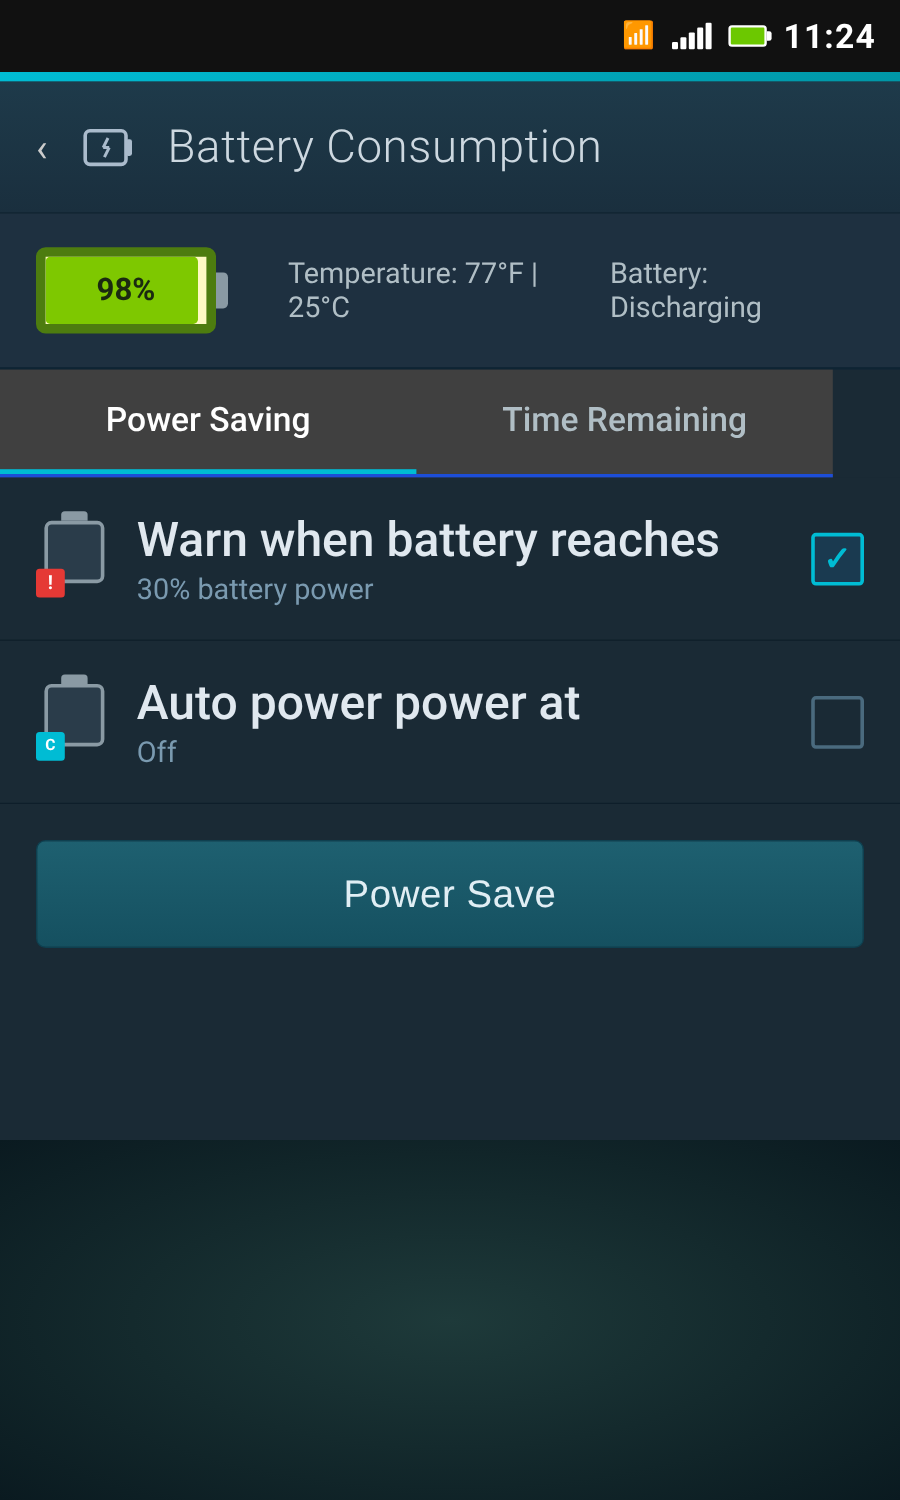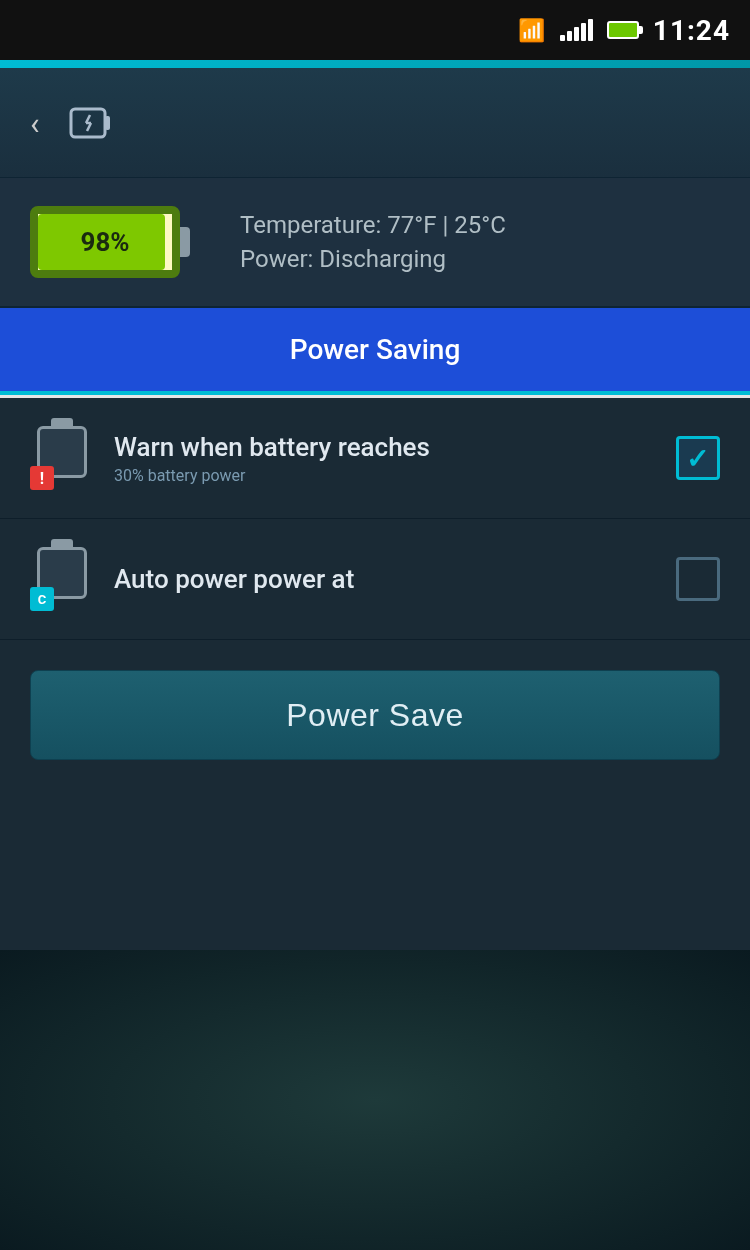--- a/index.html
+++ b/index.html
@@ -153,36 +153,36 @@
     .battery-tip {
       width: 10px;
       height: 30px;
       background: #8a9aa4;
       border-radius: 0 4px 4px 0;
       margin-left: 0;
     }
 
     .battery-stats {
       display: flex;
-      flex-direction: column;
+      flex-direction: row;
       gap: 6px;
     }
 
     .battery-stat-text {
       color: #b0bec5;
       font-size: 24px;
     }
 
     
     #tabs-container {
-      width: 750px;
+      width: 694px;
       height: 90px;
-      background: #1d4ed8;
-      display: flex;
-      border-bottom: 3px solid #e5e5e5;
+      background: #404040;
+      display: flex;
+      border-bottom: 3px solid #1d4ed8;
     }
 
     .tab {
       flex: 1;
       display: flex;
       align-items: center;
       justify-content: center;
       color: #b0bec5;
       font-size: 28px;
       font-weight: 500;
@@ -270,27 +270,27 @@
       font-size: 13px;
       font-weight: bold;
     }
 
     .setting-text {
       flex: 1;
     }
 
     .setting-title {
       color: #e0e8ef;
-      font-size: 26px;
+      font-size: 40px;
       font-weight: 500;
     }
 
     .setting-subtitle {
       color: #7a9ab0;
-      font-size: 16px;
+      font-size: 24px;
       margin-top: 4px;
     }
 
     
     .checkbox-wrap {
       width: 44px;
       height: 44px;
       border: 3px solid #4a6a7e;
       border-radius: 4px;
       display: flex;
@@ -380,39 +380,43 @@
   <div class="header-battery-icon">
     <svg class="header-battery-svg" viewBox="0 0 44 44" fill="none" xmlns="http://www.w3.org/2000/svg">
       <rect x="3" y="8" width="34" height="28" rx="4" stroke="#aabbcc" stroke-width="3" fill="none"></rect>
       <rect x="37" y="15" width="5" height="14" rx="2" fill="#aabbcc"></rect>
       <rect x="5" y="10" width="30" height="24" rx="3" fill="none" stroke="none"></rect>
       <line x1="22" y1="14" x2="18" y2="22" stroke="#aabbcc" stroke-width="2.5"></line>
       <line x1="18" y1="22" x2="23" y2="22" stroke="#aabbcc" stroke-width="2.5"></line>
       <line x1="23" y1="22" x2="19" y2="30" stroke="#aabbcc" stroke-width="2.5"></line>
     </svg>
   </div>
+  <span id="page-title">Battery Consumption</span>
 </div>
 
 <div id="battery-info-panel">
   <div class="battery-graphic">
     <div class="battery-body">
       <div class="battery-fill"></div>
       <span class="battery-pct-text">98%</span>
     </div>
     <div class="battery-tip"></div>
   </div>
   <div class="battery-stats">
     <span class="battery-stat-text">Temperature: 77°F | 25°C</span>
-    <span class="battery-stat-text">Power: Discharging</span>
+    <span class="battery-stat-text">Battery: Discharging</span>
   </div>
 </div>
 
 <div id="tabs-container">
   <div class="tab active">
     <span>Power Saving</span>
+  </div>
+  <div class="tab">
+    <span>Time Remaining</span>
   </div>
 </div>
 
 <div id="settings-list">
 
   <div class="setting-item">
     <div class="setting-icon-wrap">
       <div class="battery-small-top"></div>
       <div class="battery-small-body"></div>
       <div class="warning-badge">!</div>
@@ -427,20 +431,21 @@
   </div>
 
   <div class="setting-item">
     <div class="setting-icon-wrap">
       <div class="battery-small-top"></div>
       <div class="battery-small-body"></div>
       <div class="cyan-badge">C</div>
     </div>
     <div class="setting-text">
       <div class="setting-title">Auto power power at</div>
+      <div class="setting-subtitle">Off</div>
     </div>
     <div class="checkbox-wrap">
     </div>
   </div>
 
 </div>
 
 <div id="buttons-section">
   <button class="action-btn">Power Save</button>
 </div>

